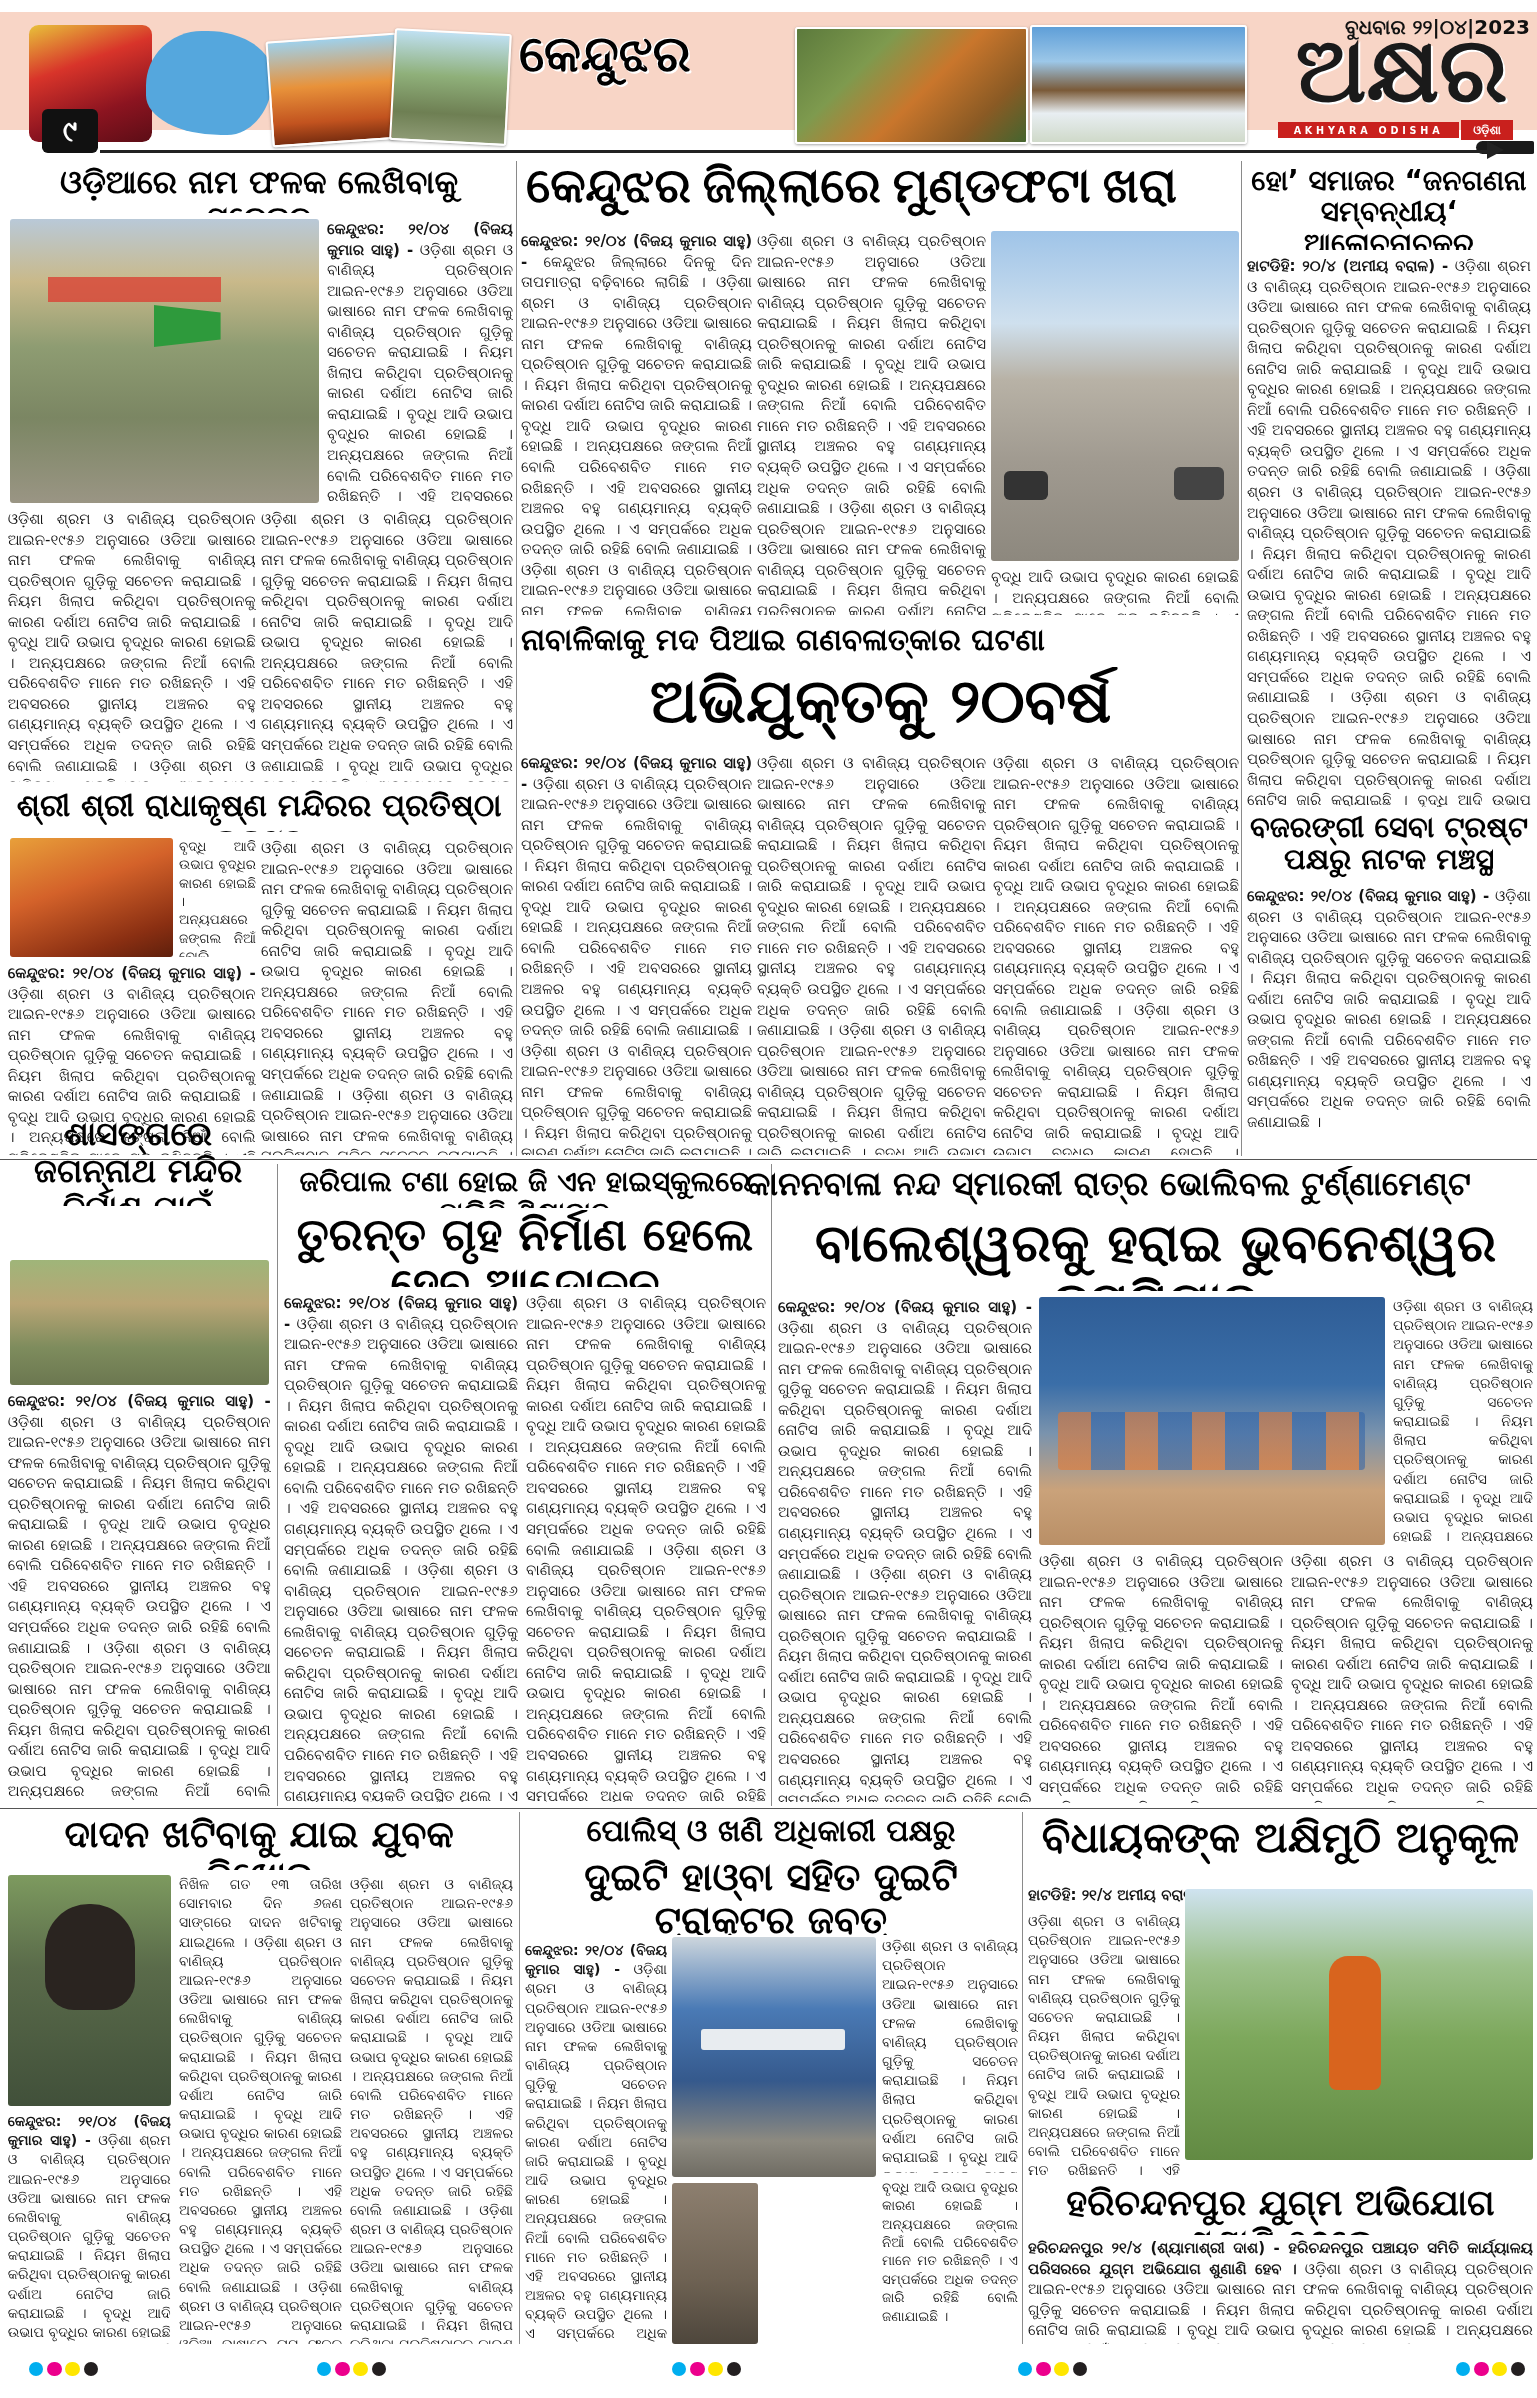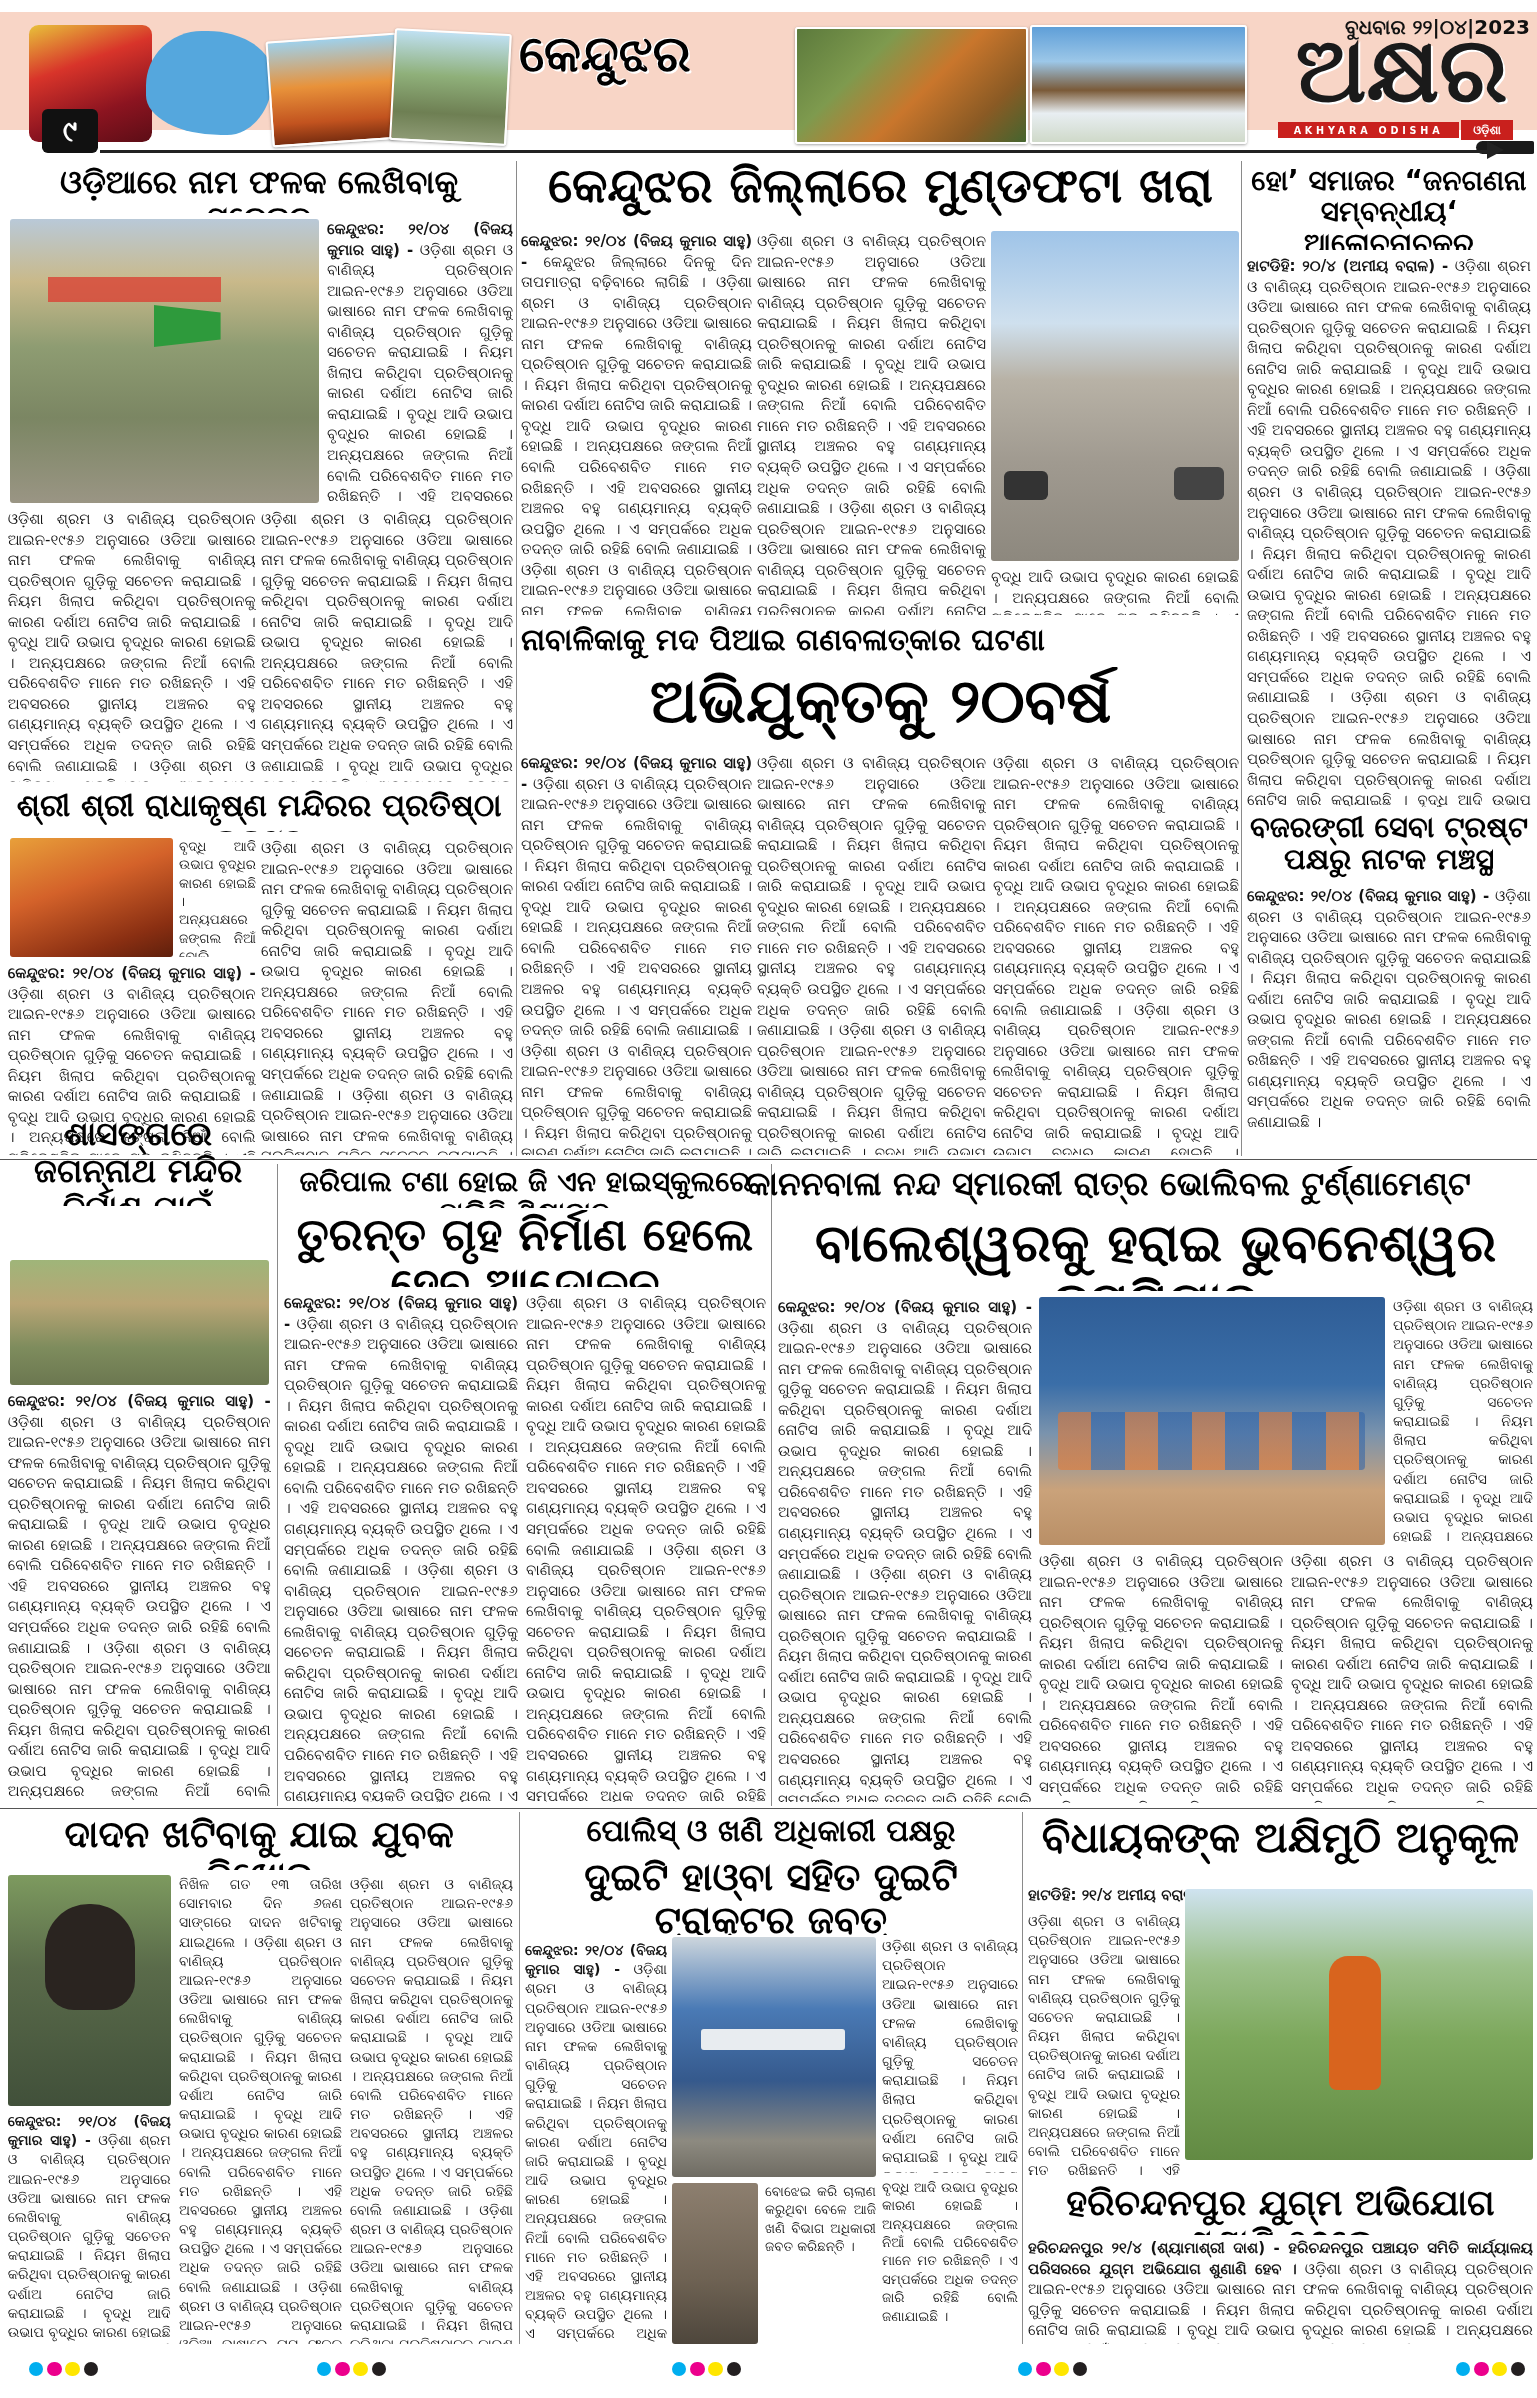--- a/index.html
+++ b/index.html
@@ -62,21 +62,21 @@
   <div class="abs bodytxt" style="left:327px;top:219px;width:186px;height:284px;"><b>କେନ୍ଦୁଝର: ୨୧/୦୪ (ବିଜୟ କୁମାର ସାହୁ) -</b> <span>ଓଡ଼ିଶା ଶ୍ରମ ଓ ବାଣିଜ୍ୟ ପ୍ରତିଷ୍ଠାନ ଆଇନ-୧୯୫୬ ଅନୁସାରେ ଓଡିଆ ଭାଷାରେ ନାମ ଫଳକ ଲେଖିବାକୁ ବାଣିଜ୍ୟ ପ୍ରତିଷ୍ଠାନ ଗୁଡ଼ିକୁ ସଚେତନ କରାଯାଇଛି । ନିୟମ ଖିଲାପ କରିଥିବା ପ୍ରତିଷ୍ଠାନକୁ କାରଣ ଦର୍ଶାଅ ନୋଟିସ ଜାରି କରାଯାଇଛି । ବୃଦ୍ଧି ଆଦି ଉଭାପ ବୃଦ୍ଧିର କାରଣ ହୋଇଛି । ଅନ୍ୟପକ୍ଷରେ ଜଙ୍ଗଲ ନିଆଁ ବୋଲି ପରିବେଶବିତ ମାନେ ମତ ରଖିଛନ୍ତି । ଏହି ଅବସରରେ ସ୍ଥାନୀୟ ଅଞ୍ଚଳର ବହୁ ଗଣ୍ୟମାନ୍ୟ ବ୍ୟକ୍ତି ଉପସ୍ଥିତ ଥିଲେ । ଏ ସମ୍ପର୍କରେ ଅଧିକ ତଦନ୍ତ ଜାରି ରହିଛି ବୋଲି ଜଣାଯାଇଛି । ଓଡ଼ିଶା ଶ୍ରମ ଓ ବାଣିଜ୍ୟ ପ୍ରତିଷ୍ଠାନ ଆଇନ-୧୯୫୬ ଅନୁସାରେ ଓଡିଆ ଭାଷାରେ ନାମ ଫଳକ ଲେଖିବାକୁ ବାଣିଜ୍ୟ ପ୍ରତିଷ୍ଠାନ ଗୁଡ଼ିକୁ ସଚେତନ କରାଯାଇଛି । ନିୟମ ଖିଲାପ କରିଥିବା ପ୍ରତିଷ୍ଠାନକୁ କାରଣ ଦର୍ଶାଅ ନୋଟିସ ଜାରି କରାଯାଇଛି । ବୃଦ୍ଧି ଆଦି ଉଭାପ ବୃଦ୍ଧିର କାରଣ ହୋଇଛି । ଅନ୍ୟପକ୍ଷରେ ଜଙ୍ଗଲ ନିଆଁ ବୋଲି ପରିବେଶବିତ ମାନେ ମତ ରଖିଛନ୍ତି । ଏହି ଅବସରରେ ସ୍ଥାନୀୟ ଅଞ୍ଚଳର ବହୁ ଗଣ୍ୟମାନ୍ୟ ବ୍ୟକ୍ତି ଉପସ୍ଥିତ ଥିଲେ । ଏ ସମ୍ପର୍କରେ ଅଧିକ ତଦନ୍ତ ଜାରି ରହିଛି ବୋଲି ଜଣାଯାଇଛି । ଓଡ଼ିଶା ଶ୍ରମ ଓ ବାଣିଜ୍ୟ ପ୍ରତିଷ୍ଠାନ ଆଇନ-୧୯୫୬ ଅନୁସାରେ ଓଡିଆ ଭାଷାରେ ନାମ ଫଳକ ଲେଖିବାକୁ ବାଣିଜ୍ୟ ପ୍ରତିଷ୍ଠାନ ଗୁଡ଼ିକୁ ସଚେତନ କରାଯାଇଛି । ନିୟମ ଖିଲାପ କରିଥିବା ପ୍ରତିଷ୍ଠାନକୁ କାରଣ ଦର୍ଶାଅ ନୋଟିସ ଜାରି କରାଯାଇଛି । ବୃଦ୍ଧି ଆଦି ଉଭାପ ବୃଦ୍ଧିର କାରଣ ହୋଇଛି ।</span></div>
   <div class="abs bodytxt" style="left:7.7px;top:509px;width:248px;height:273px;"><span>ଓଡ଼ିଶା ଶ୍ରମ ଓ ବାଣିଜ୍ୟ ପ୍ରତିଷ୍ଠାନ ଆଇନ-୧୯୫୬ ଅନୁସାରେ ଓଡିଆ ଭାଷାରେ ନାମ ଫଳକ ଲେଖିବାକୁ ବାଣିଜ୍ୟ ପ୍ରତିଷ୍ଠାନ ଗୁଡ଼ିକୁ ସଚେତନ କରାଯାଇଛି । ନିୟମ ଖିଲାପ କରିଥିବା ପ୍ରତିଷ୍ଠାନକୁ କାରଣ ଦର୍ଶାଅ ନୋଟିସ ଜାରି କରାଯାଇଛି । ବୃଦ୍ଧି ଆଦି ଉଭାପ ବୃଦ୍ଧିର କାରଣ ହୋଇଛି । ଅନ୍ୟପକ୍ଷରେ ଜଙ୍ଗଲ ନିଆଁ ବୋଲି ପରିବେଶବିତ ମାନେ ମତ ରଖିଛନ୍ତି । ଏହି ଅବସରରେ ସ୍ଥାନୀୟ ଅଞ୍ଚଳର ବହୁ ଗଣ୍ୟମାନ୍ୟ ବ୍ୟକ୍ତି ଉପସ୍ଥିତ ଥିଲେ । ଏ ସମ୍ପର୍କରେ ଅଧିକ ତଦନ୍ତ ଜାରି ରହିଛି ବୋଲି ଜଣାଯାଇଛି । ଓଡ଼ିଶା ଶ୍ରମ ଓ ବାଣିଜ୍ୟ ପ୍ରତିଷ୍ଠାନ ଆଇନ-୧୯୫୬ ଅନୁସାରେ ଓଡିଆ ଭାଷାରେ ନାମ ଫଳକ ଲେଖିବାକୁ ବାଣିଜ୍ୟ ପ୍ରତିଷ୍ଠାନ ଗୁଡ଼ିକୁ ସଚେତନ କରାଯାଇଛି । ନିୟମ ଖିଲାପ କରିଥିବା ପ୍ରତିଷ୍ଠାନକୁ କାରଣ ଦର୍ଶାଅ ନୋଟିସ ଜାରି କରାଯାଇଛି । ବୃଦ୍ଧି ଆଦି ଉଭାପ ବୃଦ୍ଧିର କାରଣ ହୋଇଛି । ଅନ୍ୟପକ୍ଷରେ ଜଙ୍ଗଲ ନିଆଁ ବୋଲି ପରିବେଶବିତ ମାନେ ମତ ରଖିଛନ୍ତି । ଏହି ଅବସରରେ ସ୍ଥାନୀୟ ଅଞ୍ଚଳର ବହୁ ଗଣ୍ୟମାନ୍ୟ ବ୍ୟକ୍ତି ଉପସ୍ଥିତ ଥିଲେ । ଏ ସମ୍ପର୍କରେ ଅଧିକ ତଦନ୍ତ ଜାରି ରହିଛି ବୋଲି ଜଣାଯାଇଛି । ଓଡ଼ିଶା ଶ୍ରମ ଓ ବାଣିଜ୍ୟ ପ୍ରତିଷ୍ଠାନ ଆଇନ-୧୯୫୬ ଅନୁସାରେ ଓଡିଆ ଭାଷାରେ ନାମ ଫଳକ ଲେଖିବାକୁ ବାଣିଜ୍ୟ ପ୍ରତିଷ୍ଠାନ ଗୁଡ଼ିକୁ ସଚେତନ କରାଯାଇଛି । ନିୟମ ଖିଲାପ କରିଥିବା ପ୍ରତିଷ୍ଠାନକୁ କାରଣ ଦର୍ଶାଅ ନୋଟିସ ଜାରି କରାଯାଇଛି । ବୃଦ୍ଧି ଆଦି ଉଭାପ ବୃଦ୍ଧିର କାରଣ ହୋଇଛି ।</span></div>
   <div class="abs bodytxt" style="left:261px;top:509px;width:252px;height:273px;"><span>ଓଡ଼ିଶା ଶ୍ରମ ଓ ବାଣିଜ୍ୟ ପ୍ରତିଷ୍ଠାନ ଆଇନ-୧୯୫୬ ଅନୁସାରେ ଓଡିଆ ଭାଷାରେ ନାମ ଫଳକ ଲେଖିବାକୁ ବାଣିଜ୍ୟ ପ୍ରତିଷ୍ଠାନ ଗୁଡ଼ିକୁ ସଚେତନ କରାଯାଇଛି । ନିୟମ ଖିଲାପ କରିଥିବା ପ୍ରତିଷ୍ଠାନକୁ କାରଣ ଦର୍ଶାଅ ନୋଟିସ ଜାରି କରାଯାଇଛି । ବୃଦ୍ଧି ଆଦି ଉଭାପ ବୃଦ୍ଧିର କାରଣ ହୋଇଛି । ଅନ୍ୟପକ୍ଷରେ ଜଙ୍ଗଲ ନିଆଁ ବୋଲି ପରିବେଶବିତ ମାନେ ମତ ରଖିଛନ୍ତି । ଏହି ଅବସରରେ ସ୍ଥାନୀୟ ଅଞ୍ଚଳର ବହୁ ଗଣ୍ୟମାନ୍ୟ ବ୍ୟକ୍ତି ଉପସ୍ଥିତ ଥିଲେ । ଏ ସମ୍ପର୍କରେ ଅଧିକ ତଦନ୍ତ ଜାରି ରହିଛି ବୋଲି ଜଣାଯାଇଛି ।</span> <span>ବୃଦ୍ଧି ଆଦି ଉଭାପ ବୃଦ୍ଧିର କାରଣ ହୋଇଛି । ଅନ୍ୟପକ୍ଷରେ ଜଙ୍ଗଲ ନିଆଁ ବୋଲି ପରିବେଶବିତ ମାନେ ମତ ରଖିଛନ୍ତି । ଏ ସମ୍ପର୍କରେ ଅଧିକ ତଦନ୍ତ ଜାରି ରହିଛି ବୋଲି ଜଣାଯାଇଛି ।</span></div>
 
   <div class="abs hl" style="left:7.7px;top:788px;width:503px;height:44px;font-size:31px;">ଶ୍ରୀ ଶ୍ରୀ ରାଧାକୃଷ୍ଣ ମନ୍ଦିରର ପ୍ରତିଷ୍ଠା ଉତ୍ସବ</div>
   <div class="abs photo" style="left:9.6px;top:838px;width:163px;height:119px;background:linear-gradient(160deg,#e8a03a 0%,#d4622a 40%,#8a2f12 80%,#5e1f0c 100%);"></div>
   <div class="abs bodytxt" style="left:179px;top:838px;width:77px;height:119px;font-size:13.4px;"><span>ବୃଦ୍ଧି ଆଦି ଉଭାପ ବୃଦ୍ଧିର କାରଣ ହୋଇଛି । ଅନ୍ୟପକ୍ଷରେ ଜଙ୍ଗଲ ନିଆଁ ବୋଲି ପରିବେଶବିତ ମାନେ ମତ ରଖିଛନ୍ତି । ଏ ସମ୍ପର୍କରେ ଅଧିକ ତଦନ୍ତ ଜାରି ରହିଛି ବୋଲି ଜଣାଯାଇଛି ।</span></div>
   <div class="abs bodytxt" style="left:7.7px;top:963px;width:248px;height:192px;"><b>କେନ୍ଦୁଝର: ୨୧/୦୪ (ବିଜୟ କୁମାର ସାହୁ) -</b> <span>ଓଡ଼ିଶା ଶ୍ରମ ଓ ବାଣିଜ୍ୟ ପ୍ରତିଷ୍ଠାନ ଆଇନ-୧୯୫୬ ଅନୁସାରେ ଓଡିଆ ଭାଷାରେ ନାମ ଫଳକ ଲେଖିବାକୁ ବାଣିଜ୍ୟ ପ୍ରତିଷ୍ଠାନ ଗୁଡ଼ିକୁ ସଚେତନ କରାଯାଇଛି । ନିୟମ ଖିଲାପ କରିଥିବା ପ୍ରତିଷ୍ଠାନକୁ କାରଣ ଦର୍ଶାଅ ନୋଟିସ ଜାରି କରାଯାଇଛି । ବୃଦ୍ଧି ଆଦି ଉଭାପ ବୃଦ୍ଧିର କାରଣ ହୋଇଛି । ଅନ୍ୟପକ୍ଷରେ ଜଙ୍ଗଲ ନିଆଁ ବୋଲି ପରିବେଶବିତ ମାନେ ମତ ରଖିଛନ୍ତି । ଏହି ଅବସରରେ ସ୍ଥାନୀୟ ଅଞ୍ଚଳର ବହୁ ଗଣ୍ୟମାନ୍ୟ ବ୍ୟକ୍ତି ଉପସ୍ଥିତ ଥିଲେ । ଏ ସମ୍ପର୍କରେ ଅଧିକ ତଦନ୍ତ ଜାରି ରହିଛି ବୋଲି ଜଣାଯାଇଛି ।</span></div>
   <div class="abs bodytxt" style="left:261px;top:838px;width:252px;height:317px;"><span>ଓଡ଼ିଶା ଶ୍ରମ ଓ ବାଣିଜ୍ୟ ପ୍ରତିଷ୍ଠାନ ଆଇନ-୧୯୫୬ ଅନୁସାରେ ଓଡିଆ ଭାଷାରେ ନାମ ଫଳକ ଲେଖିବାକୁ ବାଣିଜ୍ୟ ପ୍ରତିଷ୍ଠାନ ଗୁଡ଼ିକୁ ସଚେତନ କରାଯାଇଛି । ନିୟମ ଖିଲାପ କରିଥିବା ପ୍ରତିଷ୍ଠାନକୁ କାରଣ ଦର୍ଶାଅ ନୋଟିସ ଜାରି କରାଯାଇଛି । ବୃଦ୍ଧି ଆଦି ଉଭାପ ବୃଦ୍ଧିର କାରଣ ହୋଇଛି । ଅନ୍ୟପକ୍ଷରେ ଜଙ୍ଗଲ ନିଆଁ ବୋଲି ପରିବେଶବିତ ମାନେ ମତ ରଖିଛନ୍ତି । ଏହି ଅବସରରେ ସ୍ଥାନୀୟ ଅଞ୍ଚଳର ବହୁ ଗଣ୍ୟମାନ୍ୟ ବ୍ୟକ୍ତି ଉପସ୍ଥିତ ଥିଲେ । ଏ ସମ୍ପର୍କରେ ଅଧିକ ତଦନ୍ତ ଜାରି ରହିଛି ବୋଲି ଜଣାଯାଇଛି । ଓଡ଼ିଶା ଶ୍ରମ ଓ ବାଣିଜ୍ୟ ପ୍ରତିଷ୍ଠାନ ଆଇନ-୧୯୫୬ ଅନୁସାରେ ଓଡିଆ ଭାଷାରେ ନାମ ଫଳକ ଲେଖିବାକୁ ବାଣିଜ୍ୟ ପ୍ରତିଷ୍ଠାନ ଗୁଡ଼ିକୁ ସଚେତନ କରାଯାଇଛି । ନିୟମ ଖିଲାପ କରିଥିବା ପ୍ରତିଷ୍ଠାନକୁ କାରଣ ଦର୍ଶାଅ ନୋଟିସ ଜାରି କରାଯାଇଛି । ବୃଦ୍ଧି ଆଦି ଉଭାପ ବୃଦ୍ଧିର କାରଣ ହୋଇଛି । ଅନ୍ୟପକ୍ଷରେ ଜଙ୍ଗଲ ନିଆଁ ବୋଲି ପରିବେଶବିତ ମାନେ ମତ ରଖିଛନ୍ତି । ଏହି ଅବସରରେ ସ୍ଥାନୀୟ ଅଞ୍ଚଳର ବହୁ ଗଣ୍ୟମାନ୍ୟ ବ୍ୟକ୍ତି ଉପସ୍ଥିତ ଥିଲେ । ଏ ସମ୍ପର୍କରେ ଅଧିକ ତଦନ୍ତ ଜାରି ରହିଛି ବୋଲି ଜଣାଯାଇଛି । ଓଡ଼ିଶା ଶ୍ରମ ଓ ବାଣିଜ୍ୟ ପ୍ରତିଷ୍ଠାନ ଆଇନ-୧୯୫୬ ଅନୁସାରେ ଓଡିଆ ଭାଷାରେ ନାମ ଫଳକ ଲେଖିବାକୁ ବାଣିଜ୍ୟ ପ୍ରତିଷ୍ଠାନ ଗୁଡ଼ିକୁ ସଚେତନ କରାଯାଇଛି । ନିୟମ ଖିଲାପ କରିଥିବା ପ୍ରତିଷ୍ଠାନକୁ କାରଣ ଦର୍ଶାଅ ନୋଟିସ ଜାରି କରାଯାଇଛି । ବୃଦ୍ଧି ଆଦି ଉଭାପ ବୃଦ୍ଧିର କାରଣ ହୋଇଛି ।</span></div>
 
-  <div class="abs hl" style="left:521px;top:159px;width:719px;height:61px;font-size:48px;">କେନ୍ଦୁଝର ଜିଲ୍ଲାରେ ମୁଣ୍ଡଫଟା ଖରା</div>
+  <div class="abs hl" style="left:492px;top:159px;width:719px;height:61px;font-size:48px;font-family:Liberation Serif, serif;">କେନ୍ଦୁଝର ଜିଲ୍ଲାରେ ମୁଣ୍ଡଫଟା ଖରା</div>
   <div class="abs photo" style="left:991px;top:231px;width:248px;height:330px;background:linear-gradient(180deg,#9fc4e8 0%,#cfe0ee 28%,#b8b2a6 45%,#a09a90 70%,#8d887e 100%);">
     <div class="abs" style="left:13.4px;top:240px;width:44px;height:29px;background:#333;border-radius:5.8px;"></div>
     <div class="abs" style="left:183px;top:236px;width:50px;height:33px;background:#444;border-radius:5.8px;"></div>
   </div>
   <div class="abs bodytxt" style="left:521px;top:231px;width:231px;height:384px;"><b>କେନ୍ଦୁଝର: ୨୧/୦୪ (ବିଜୟ କୁମାର ସାହୁ) -</b> <span>କେନ୍ଦୁଝର ଜିଲ୍ଲାରେ ଦିନକୁ ଦିନ ତାପମାତ୍ରା ବଢ଼ିବାରେ ଲାଗିଛି ।</span> <span>ଓଡ଼ିଶା ଶ୍ରମ ଓ ବାଣିଜ୍ୟ ପ୍ରତିଷ୍ଠାନ ଆଇନ-୧୯୫୬ ଅନୁସାରେ ଓଡିଆ ଭାଷାରେ ନାମ ଫଳକ ଲେଖିବାକୁ ବାଣିଜ୍ୟ ପ୍ରତିଷ୍ଠାନ ଗୁଡ଼ିକୁ ସଚେତନ କରାଯାଇଛି । ନିୟମ ଖିଲାପ କରିଥିବା ପ୍ରତିଷ୍ଠାନକୁ କାରଣ ଦର୍ଶାଅ ନୋଟିସ ଜାରି କରାଯାଇଛି । ବୃଦ୍ଧି ଆଦି ଉଭାପ ବୃଦ୍ଧିର କାରଣ ହୋଇଛି । ଅନ୍ୟପକ୍ଷରେ ଜଙ୍ଗଲ ନିଆଁ ବୋଲି ପରିବେଶବିତ ମାନେ ମତ ରଖିଛନ୍ତି । ଏହି ଅବସରରେ ସ୍ଥାନୀୟ ଅଞ୍ଚଳର ବହୁ ଗଣ୍ୟମାନ୍ୟ ବ୍ୟକ୍ତି ଉପସ୍ଥିତ ଥିଲେ । ଏ ସମ୍ପର୍କରେ ଅଧିକ ତଦନ୍ତ ଜାରି ରହିଛି ବୋଲି ଜଣାଯାଇଛି । ଓଡ଼ିଶା ଶ୍ରମ ଓ ବାଣିଜ୍ୟ ପ୍ରତିଷ୍ଠାନ ଆଇନ-୧୯୫୬ ଅନୁସାରେ ଓଡିଆ ଭାଷାରେ ନାମ ଫଳକ ଲେଖିବାକୁ ବାଣିଜ୍ୟ ପ୍ରତିଷ୍ଠାନ ଗୁଡ଼ିକୁ ସଚେତନ କରାଯାଇଛି । ନିୟମ ଖିଲାପ କରିଥିବା ପ୍ରତିଷ୍ଠାନକୁ କାରଣ ଦର୍ଶାଅ ନୋଟିସ ଜାରି କରାଯାଇଛି । ବୃଦ୍ଧି ଆଦି ଉଭାପ ବୃଦ୍ଧିର କାରଣ ହୋଇଛି । ଅନ୍ୟପକ୍ଷରେ ଜଙ୍ଗଲ ନିଆଁ ବୋଲି ପରିବେଶବିତ ମାନେ ମତ ରଖିଛନ୍ତି । ଏହି ଅବସରରେ ସ୍ଥାନୀୟ ଅଞ୍ଚଳର ବହୁ ଗଣ୍ୟମାନ୍ୟ ବ୍ୟକ୍ତି ଉପସ୍ଥିତ ଥିଲେ । ଏ ସମ୍ପର୍କରେ ଅଧିକ ତଦନ୍ତ ଜାରି ରହିଛି ବୋଲି ଜଣାଯାଇଛି । ଓଡ଼ିଶା ଶ୍ରମ ଓ ବାଣିଜ୍ୟ ପ୍ରତିଷ୍ଠାନ ଆଇନ-୧୯୫୬ ଅନୁସାରେ ଓଡିଆ ଭାଷାରେ ନାମ ଫଳକ ଲେଖିବାକୁ ବାଣିଜ୍ୟ ପ୍ରତିଷ୍ଠାନ ଗୁଡ଼ିକୁ ସଚେତନ କରାଯାଇଛି । ନିୟମ ଖିଲାପ କରିଥିବା ପ୍ରତିଷ୍ଠାନକୁ କାରଣ ଦର୍ଶାଅ ନୋଟିସ ଜାରି କରାଯାଇଛି । ବୃଦ୍ଧି ଆଦି ଉଭାପ ବୃଦ୍ଧିର କାରଣ ହୋଇଛି ।</span></div>
   <div class="abs bodytxt" style="left:757px;top:231px;width:229px;height:384px;"><span>ଓଡ଼ିଶା ଶ୍ରମ ଓ ବାଣିଜ୍ୟ ପ୍ରତିଷ୍ଠାନ ଆଇନ-୧୯୫୬ ଅନୁସାରେ ଓଡିଆ ଭାଷାରେ ନାମ ଫଳକ ଲେଖିବାକୁ ବାଣିଜ୍ୟ ପ୍ରତିଷ୍ଠାନ ଗୁଡ଼ିକୁ ସଚେତନ କରାଯାଇଛି । ନିୟମ ଖିଲାପ କରିଥିବା ପ୍ରତିଷ୍ଠାନକୁ କାରଣ ଦର୍ଶାଅ ନୋଟିସ ଜାରି କରାଯାଇଛି । ବୃଦ୍ଧି ଆଦି ଉଭାପ ବୃଦ୍ଧିର କାରଣ ହୋଇଛି । ଅନ୍ୟପକ୍ଷରେ ଜଙ୍ଗଲ ନିଆଁ ବୋଲି ପରିବେଶବିତ ମାନେ ମତ ରଖିଛନ୍ତି । ଏହି ଅବସରରେ ସ୍ଥାନୀୟ ଅଞ୍ଚଳର ବହୁ ଗଣ୍ୟମାନ୍ୟ ବ୍ୟକ୍ତି ଉପସ୍ଥିତ ଥିଲେ । ଏ ସମ୍ପର୍କରେ ଅଧିକ ତଦନ୍ତ ଜାରି ରହିଛି ବୋଲି ଜଣାଯାଇଛି । ଓଡ଼ିଶା ଶ୍ରମ ଓ ବାଣିଜ୍ୟ ପ୍ରତିଷ୍ଠାନ ଆଇନ-୧୯୫୬ ଅନୁସାରେ ଓଡିଆ ଭାଷାରେ ନାମ ଫଳକ ଲେଖିବାକୁ ବାଣିଜ୍ୟ ପ୍ରତିଷ୍ଠାନ ଗୁଡ଼ିକୁ ସଚେତନ କରାଯାଇଛି । ନିୟମ ଖିଲାପ କରିଥିବା ପ୍ରତିଷ୍ଠାନକୁ କାରଣ ଦର୍ଶାଅ ନୋଟିସ ଜାରି କରାଯାଇଛି । ବୃଦ୍ଧି ଆଦି ଉଭାପ ବୃଦ୍ଧିର କାରଣ ହୋଇଛି । ଅନ୍ୟପକ୍ଷରେ ଜଙ୍ଗଲ ନିଆଁ ବୋଲି ପରିବେଶବିତ ମାନେ ମତ ରଖିଛନ୍ତି । ଏହି ଅବସରରେ ସ୍ଥାନୀୟ ଅଞ୍ଚଳର ବହୁ ଗଣ୍ୟମାନ୍ୟ ବ୍ୟକ୍ତି ଉପସ୍ଥିତ ଥିଲେ । ଏ ସମ୍ପର୍କରେ ଅଧିକ ତଦନ୍ତ ଜାରି ରହିଛି ବୋଲି ଜଣାଯାଇଛି । ଓଡ଼ିଶା ଶ୍ରମ ଓ ବାଣିଜ୍ୟ ପ୍ରତିଷ୍ଠାନ ଆଇନ-୧୯୫୬ ଅନୁସାରେ ଓଡିଆ ଭାଷାରେ ନାମ ଫଳକ ଲେଖିବାକୁ ବାଣିଜ୍ୟ ପ୍ରତିଷ୍ଠାନ ଗୁଡ଼ିକୁ ସଚେତନ କରାଯାଇଛି । ନିୟମ ଖିଲାପ କରିଥିବା ପ୍ରତିଷ୍ଠାନକୁ କାରଣ ଦର୍ଶାଅ ନୋଟିସ ଜାରି କରାଯାଇଛି । ବୃଦ୍ଧି ଆଦି ଉଭାପ ବୃଦ୍ଧିର କାରଣ ହୋଇଛି ।</span></div>
   <div class="abs bodytxt" style="left:991px;top:567px;width:248px;height:48px;"><span>ବୃଦ୍ଧି ଆଦି ଉଭାପ ବୃଦ୍ଧିର କାରଣ ହୋଇଛି । ଅନ୍ୟପକ୍ଷରେ ଜଙ୍ଗଲ ନିଆଁ ବୋଲି ପରିବେଶବିତ ମାନେ ମତ ରଖିଛନ୍ତି । ଏ ସମ୍ପର୍କରେ ଅଧିକ ତଦନ୍ତ ଜାରି ରହିଛି ବୋଲି ଜଣାଯାଇଛି ।</span></div>
 
   <div class="abs kick" style="left:521px;top:623px;width:719px;height:42px;font-size:30px;">ନାବାଳିକାକୁ ମଦ ପିଆଇ ଗଣବଳାତ୍କାର ଘଟଣା</div>
   <div class="abs hl" style="left:521px;top:667px;width:719px;height:81px;font-size:61px;">ଅଭିଯୁକ୍ତକୁ ୨୦ବର୍ଷ ଜେଲଦଣ୍ଡ</div>
@@ -127,21 +127,20 @@
   <div class="abs bodytxt" style="left:350px;top:1875px;width:163px;height:469px;font-size:14px;"><span>ଓଡ଼ିଶା ଶ୍ରମ ଓ ବାଣିଜ୍ୟ ପ୍ରତିଷ୍ଠାନ ଆଇନ-୧୯୫୬ ଅନୁସାରେ ଓଡିଆ ଭାଷାରେ ନାମ ଫଳକ ଲେଖିବାକୁ ବାଣିଜ୍ୟ ପ୍ରତିଷ୍ଠାନ ଗୁଡ଼ିକୁ ସଚେତନ କରାଯାଇଛି । ନିୟମ ଖିଲାପ କରିଥିବା ପ୍ରତିଷ୍ଠାନକୁ କାରଣ ଦର୍ଶାଅ ନୋଟିସ ଜାରି କରାଯାଇଛି । ବୃଦ୍ଧି ଆଦି ଉଭାପ ବୃଦ୍ଧିର କାରଣ ହୋଇଛି । ଅନ୍ୟପକ୍ଷରେ ଜଙ୍ଗଲ ନିଆଁ ବୋଲି ପରିବେଶବିତ ମାନେ ମତ ରଖିଛନ୍ତି । ଏହି ଅବସରରେ ସ୍ଥାନୀୟ ଅଞ୍ଚଳର ବହୁ ଗଣ୍ୟମାନ୍ୟ ବ୍ୟକ୍ତି ଉପସ୍ଥିତ ଥିଲେ । ଏ ସମ୍ପର୍କରେ ଅଧିକ ତଦନ୍ତ ଜାରି ରହିଛି ବୋଲି ଜଣାଯାଇଛି । ଓଡ଼ିଶା ଶ୍ରମ ଓ ବାଣିଜ୍ୟ ପ୍ରତିଷ୍ଠାନ ଆଇନ-୧୯୫୬ ଅନୁସାରେ ଓଡିଆ ଭାଷାରେ ନାମ ଫଳକ ଲେଖିବାକୁ ବାଣିଜ୍ୟ ପ୍ରତିଷ୍ଠାନ ଗୁଡ଼ିକୁ ସଚେତନ କରାଯାଇଛି । ନିୟମ ଖିଲାପ କରିଥିବା ପ୍ରତିଷ୍ଠାନକୁ କାରଣ ଦର୍ଶାଅ ନୋଟିସ ଜାରି କରାଯାଇଛି । ବୃଦ୍ଧି ଆଦି ଉଭାପ ବୃଦ୍ଧିର କାରଣ ହୋଇଛି । ଅନ୍ୟପକ୍ଷରେ ଜଙ୍ଗଲ ନିଆଁ ବୋଲି ପରିବେଶବିତ ମାନେ ମତ ରଖିଛନ୍ତି । ଏହି ଅବସରରେ ସ୍ଥାନୀୟ ଅଞ୍ଚଳର ବହୁ ଗଣ୍ୟମାନ୍ୟ ବ୍ୟକ୍ତି ଉପସ୍ଥିତ ଥିଲେ । ଏ ସମ୍ପର୍କରେ ଅଧିକ ତଦନ୍ତ ଜାରି ରହିଛି ବୋଲି ଜଣାଯାଇଛି । ଓଡ଼ିଶା ଶ୍ରମ ଓ ବାଣିଜ୍ୟ ପ୍ରତିଷ୍ଠାନ ଆଇନ-୧୯୫୬ ଅନୁସାରେ ଓଡିଆ ଭାଷାରେ ନାମ ଫଳକ ଲେଖିବାକୁ ବାଣିଜ୍ୟ ପ୍ରତିଷ୍ଠାନ ଗୁଡ଼ିକୁ ସଚେତନ କରାଯାଇଛି । ନିୟମ ଖିଲାପ କରିଥିବା ପ୍ରତିଷ୍ଠାନକୁ କାରଣ ଦର୍ଶାଅ ନୋଟିସ ଜାରି କରାଯାଇଛି । ବୃଦ୍ଧି ଆଦି ଉଭାପ ବୃଦ୍ଧିର କାରଣ ହୋଇଛି ।</span></div>
 
   <div class="abs hl" style="left:525px;top:1856px;width:492px;height:79px;font-size:38px;">ଦୁଇଟି ହାଓ୍ବା ସହିତ ଦୁଇଟି ଟ୍ରାକ୍ଟର ଜବତ୍</div>
   <div class="abs hl" style="left:525px;top:1814px;width:492px;height:40px;font-size:30px;">ପୋଲିସ୍ ଓ ଖଣି ଅଧିକାରୀ ପକ୍ଷରୁ</div>
   <div class="abs bodytxt" style="left:525px;top:1941px;width:142px;height:403px;font-size:14px;"><b>କେନ୍ଦୁଝର: ୨୧/୦୪ (ବିଜୟ କୁମାର ସାହୁ) -</b> <span>ଓଡ଼ିଶା ଶ୍ରମ ଓ ବାଣିଜ୍ୟ ପ୍ରତିଷ୍ଠାନ ଆଇନ-୧୯୫୬ ଅନୁସାରେ ଓଡିଆ ଭାଷାରେ ନାମ ଫଳକ ଲେଖିବାକୁ ବାଣିଜ୍ୟ ପ୍ରତିଷ୍ଠାନ ଗୁଡ଼ିକୁ ସଚେତନ କରାଯାଇଛି । ନିୟମ ଖିଲାପ କରିଥିବା ପ୍ରତିଷ୍ଠାନକୁ କାରଣ ଦର୍ଶାଅ ନୋଟିସ ଜାରି କରାଯାଇଛି । ବୃଦ୍ଧି ଆଦି ଉଭାପ ବୃଦ୍ଧିର କାରଣ ହୋଇଛି । ଅନ୍ୟପକ୍ଷରେ ଜଙ୍ଗଲ ନିଆଁ ବୋଲି ପରିବେଶବିତ ମାନେ ମତ ରଖିଛନ୍ତି । ଏହି ଅବସରରେ ସ୍ଥାନୀୟ ଅଞ୍ଚଳର ବହୁ ଗଣ୍ୟମାନ୍ୟ ବ୍ୟକ୍ତି ଉପସ୍ଥିତ ଥିଲେ । ଏ ସମ୍ପର୍କରେ ଅଧିକ ତଦନ୍ତ ଜାରି ରହିଛି ବୋଲି ଜଣାଯାଇଛି ।</span></div>
   <div class="abs photo" style="left:672px;top:1937px;width:204px;height:240px;background:linear-gradient(180deg,#cdd6dd 0%,#4a7ab5 30%,#35598c 60%,#8d8a80 85%,#6f6c63 100%);">
     <div class="abs" style="left:29px;top:92px;width:144px;height:21px;background:#e8ecf0;border-radius:2.9px;"></div>
   </div>
   <div class="abs bodytxt" style="left:882px;top:1937px;width:136px;height:236px;font-size:14px;"><span>ଓଡ଼ିଶା ଶ୍ରମ ଓ ବାଣିଜ୍ୟ ପ୍ରତିଷ୍ଠାନ ଆଇନ-୧୯୫୬ ଅନୁସାରେ ଓଡିଆ ଭାଷାରେ ନାମ ଫଳକ ଲେଖିବାକୁ ବାଣିଜ୍ୟ ପ୍ରତିଷ୍ଠାନ ଗୁଡ଼ିକୁ ସଚେତନ କରାଯାଇଛି । ନିୟମ ଖିଲାପ କରିଥିବା ପ୍ରତିଷ୍ଠାନକୁ କାରଣ ଦର୍ଶାଅ ନୋଟିସ ଜାରି କରାଯାଇଛି । ବୃଦ୍ଧି ଆଦି ଉଭାପ ବୃଦ୍ଧିର କାରଣ ହୋଇଛି । ଅନ୍ୟପକ୍ଷରେ ଜଙ୍ଗଲ ନିଆଁ ବୋଲି ପରିବେଶବିତ ମାନେ ମତ ରଖିଛନ୍ତି । ଏହି ଅବସରରେ ସ୍ଥାନୀୟ ଅଞ୍ଚଳର ବହୁ ଗଣ୍ୟମାନ୍ୟ ବ୍ୟକ୍ତି ଉପସ୍ଥିତ ଥିଲେ । ଏ ସମ୍ପର୍କରେ ଅଧିକ ତଦନ୍ତ ଜାରି ରହିଛି ବୋଲି ଜଣାଯାଇଛି ।</span></div>
   <div class="abs photo" style="left:672px;top:2183px;width:86px;height:161px;background:linear-gradient(180deg,#8d7f6f 0%,#6e6253 60%,#4e463c 100%);"></div>
-  <div class="abs bodytxt" style="left:765px;top:2183px;width:111px;height:161px;font-size:13.4px;"><span>ବୋଝେଇ କରି ଚାଲାଣ କରୁଥିବା ବେଳେ ଆଜି ଖଣି ବିଭାଗ ଅଧିକାରୀ ଜବତ କରିଛନ୍ତି ।</span></div>
   <div class="abs bodytxt" style="left:882px;top:2179px;width:136px;height:165px;font-size:13.4px;"><span>ବୃଦ୍ଧି ଆଦି ଉଭାପ ବୃଦ୍ଧିର କାରଣ ହୋଇଛି । ଅନ୍ୟପକ୍ଷରେ ଜଙ୍ଗଲ ନିଆଁ ବୋଲି ପରିବେଶବିତ ମାନେ ମତ ରଖିଛନ୍ତି । ଏ ସମ୍ପର୍କରେ ଅଧିକ ତଦନ୍ତ ଜାରି ରହିଛି ବୋଲି ଜଣାଯାଇଛି ।</span></div>
 
   <div class="abs hl" style="left:1028px;top:1814px;width:505px;height:65px;font-size:42px;">ବିଧାୟକଙ୍କ ଅକ୍ଷିମୁଠି ଅନୁକୂଳ</div>
   <div class="abs bodytxt" style="left:1028px;top:1885px;width:505px;height:23px;font-weight:700;">ହାଟଡିହି: ୨୧/୪ ଅମୀୟ ବରାଳ - ଆନନ୍ଦପୁର</div>
   <div class="abs bodytxt" style="left:1028px;top:1912px;width:152px;height:263px;font-size:14px;"><span>ଓଡ଼ିଶା ଶ୍ରମ ଓ ବାଣିଜ୍ୟ ପ୍ରତିଷ୍ଠାନ ଆଇନ-୧୯୫୬ ଅନୁସାରେ ଓଡିଆ ଭାଷାରେ ନାମ ଫଳକ ଲେଖିବାକୁ ବାଣିଜ୍ୟ ପ୍ରତିଷ୍ଠାନ ଗୁଡ଼ିକୁ ସଚେତନ କରାଯାଇଛି । ନିୟମ ଖିଲାପ କରିଥିବା ପ୍ରତିଷ୍ଠାନକୁ କାରଣ ଦର୍ଶାଅ ନୋଟିସ ଜାରି କରାଯାଇଛି । ବୃଦ୍ଧି ଆଦି ଉଭାପ ବୃଦ୍ଧିର କାରଣ ହୋଇଛି । ଅନ୍ୟପକ୍ଷରେ ଜଙ୍ଗଲ ନିଆଁ ବୋଲି ପରିବେଶବିତ ମାନେ ମତ ରଖିଛନ୍ତି । ଏହି ଅବସରରେ ସ୍ଥାନୀୟ ଅଞ୍ଚଳର ବହୁ ଗଣ୍ୟମାନ୍ୟ ବ୍ୟକ୍ତି ଉପସ୍ଥିତ ଥିଲେ । ଏ ସମ୍ପର୍କରେ ଅଧିକ ତଦନ୍ତ ଜାରି ରହିଛି ବୋଲି ଜଣାଯାଇଛି ।</span></div>
   <div class="abs photo" style="left:1185px;top:1889px;width:348px;height:271px;background:linear-gradient(180deg,#cfe3f0 0%,#9cc08a 28%,#7da85c 55%,#628a43 100%);">
     <div class="abs" style="left:144px;top:67px;width:52px;height:134px;background:#d8641e;border-radius:19px 19px 7.7px 7.7px;"></div>
   </div>
 
   <div class="abs hl" style="left:1028px;top:2183px;width:505px;height:52px;font-size:36px;">ହରିଚନ୍ଦନପୁର ଯୁଗ୍ମ ଅଭିଯୋଗ ଶୁଣାଣି ୨୬ରେ</div>

